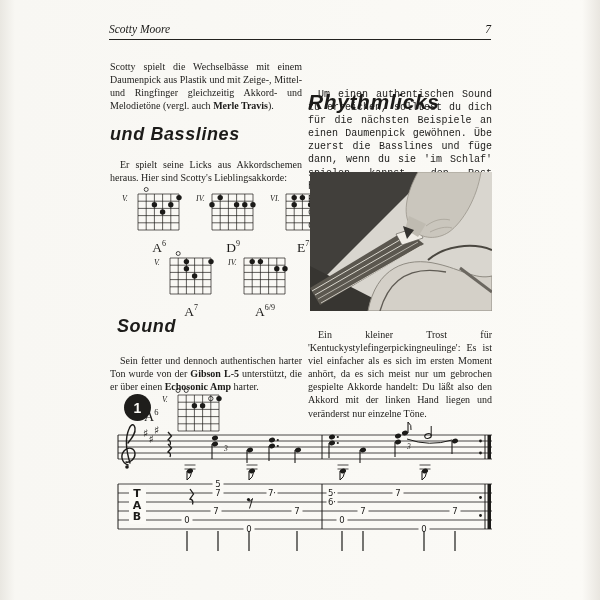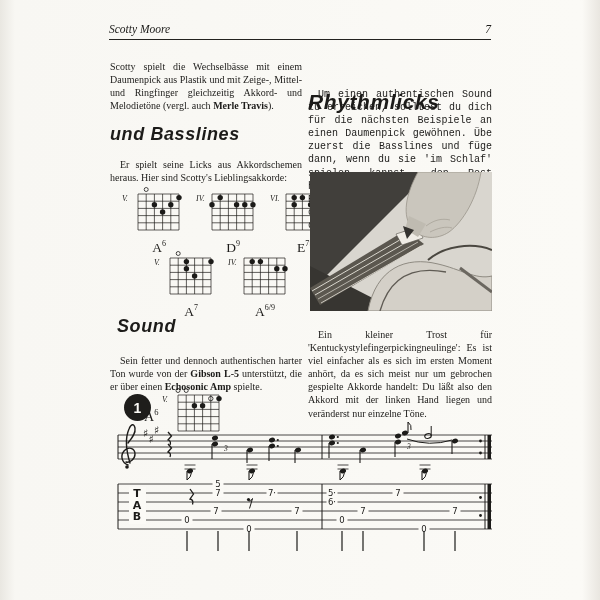--- a/index.html
+++ b/index.html
@@ -172,21 +172,21 @@
             <circle cx="28.2" cy="13.6" r="2.7" fill="#1c1b19"></circle>
             <circle cx="36.4" cy="13.6" r="2.7" fill="#1c1b19"></circle>
             <circle cx="52.8" cy="20.8" r="2.7" fill="#1c1b19"></circle>
             <circle cx="61" cy="20.8" r="2.7" fill="#1c1b19"></circle>
           </svg></div>
       <div class="chord-label"><span>A</span><sup>6/9</sup></div>
     </div>
   </div>
 
   <h2 class="abs h-sans" id="sound-heading">Sound</h2>
-  <p class="abs body indent" id="sound-body"><span>Sein fetter und dennoch authentischen harter Ton wurde von der </span><b>Gibson L-5</b><span> unterstützt, die er über einen </span><b>Echosonic Amp</b><span> spielte.</span></p>
+  <p class="abs body indent" id="sound-body"><span>Sein fetter und dennoch authentischen harter Ton wurde von der </span><b>Gibson L-5</b><span> unterstützt, die er über einen </span><b>Echosonic Amp</b><span> harter.</span></p>
 
   <h2 class="abs h-sans" id="rhythm-heading">Rhythmlicks</h2>
   <p class="abs body indent" id="rhythm-body">Um einen authentischen Sound zu erreichen, solltest du dich für die nächsten Beispiele an einen Daumenpick gewöhnen. Übe zuerst die Basslines und füge dann, wenn du sie 'im Schlaf' spielen kannst, den Rest hinzu. Dämpfe dabei die Baßsaiten mit der Handkante deiner rechten Hand kurz vor der Bridge ab.</p>
 
   <svg class="abs" id="photo" width="182" height="139" viewBox="0 0 182 139">
     <rect x="0" y="0" width="182" height="139" fill="#d9d6cf"></rect>
     <polygon points="0,0 120,0 0,120" fill="#413f3b"></polygon>
     <polygon points="0,94 88,139 0,139" fill="#373531"></polygon>
     <polygon points="0,116 96,58 114,72 10,133" fill="#5b574f"></polygon>
     <line x1="2" y1="119" x2="100" y2="62" stroke="#e8e5dc" stroke-width="0.9"></line>

